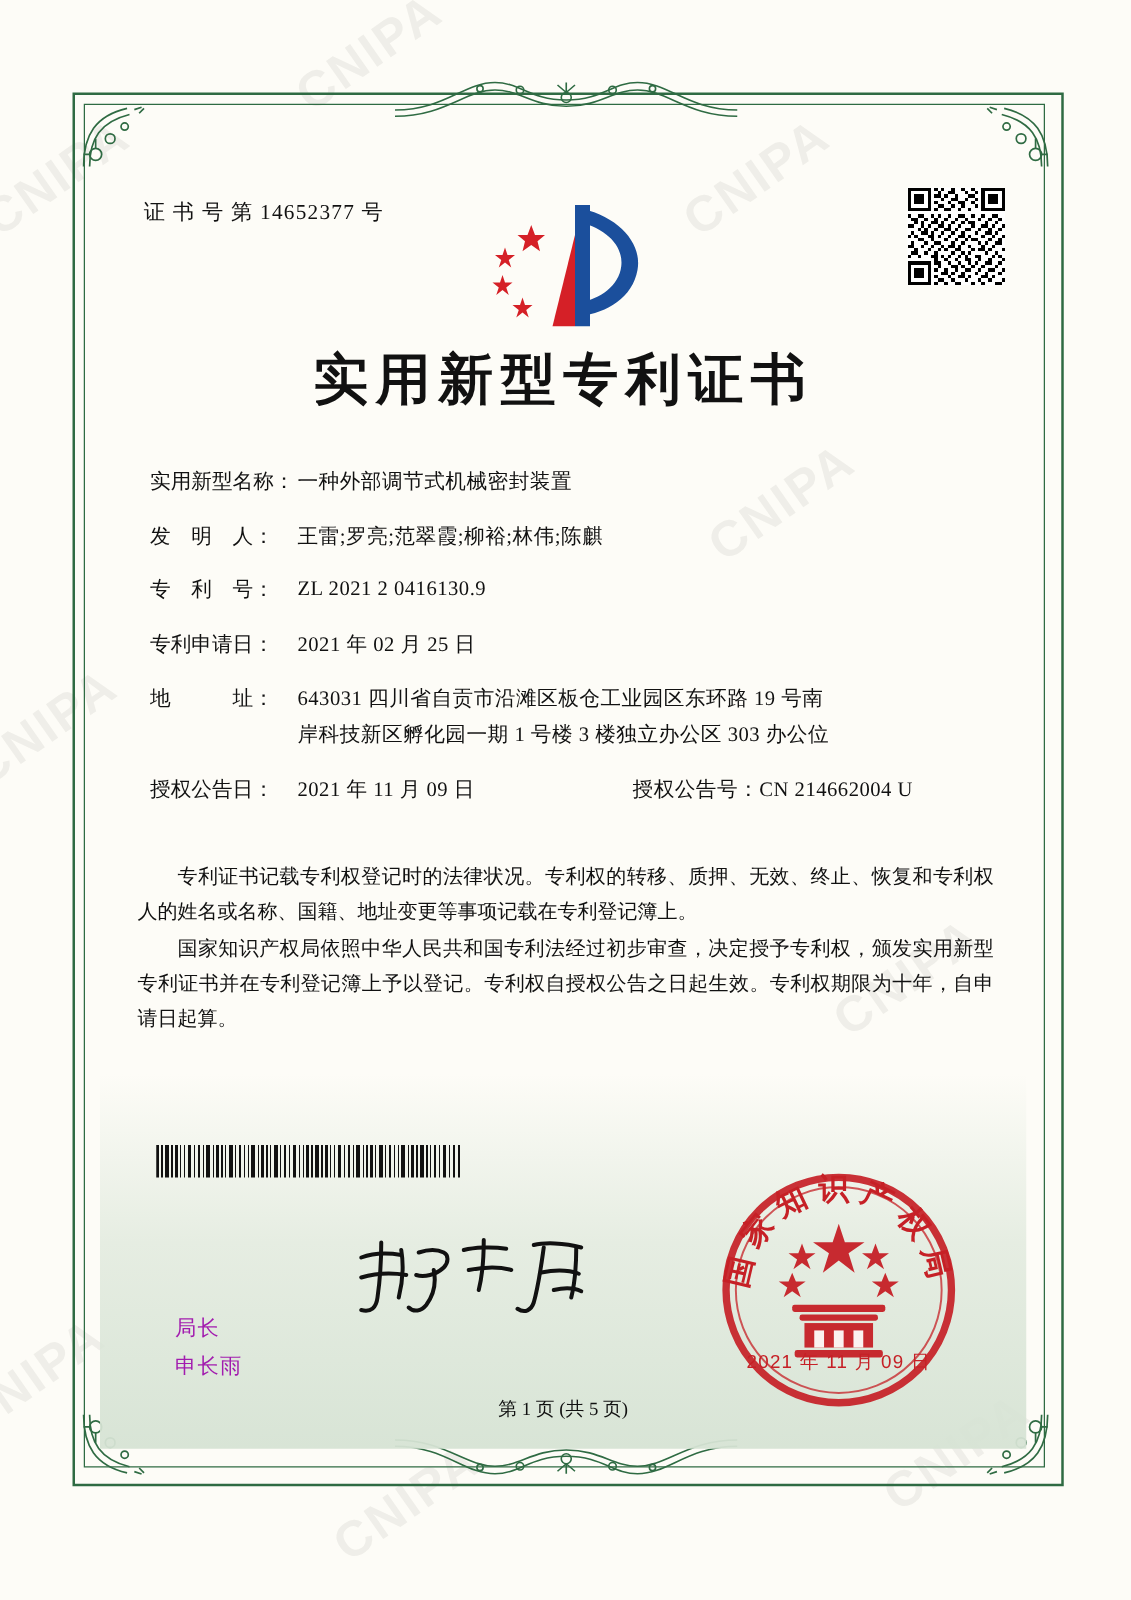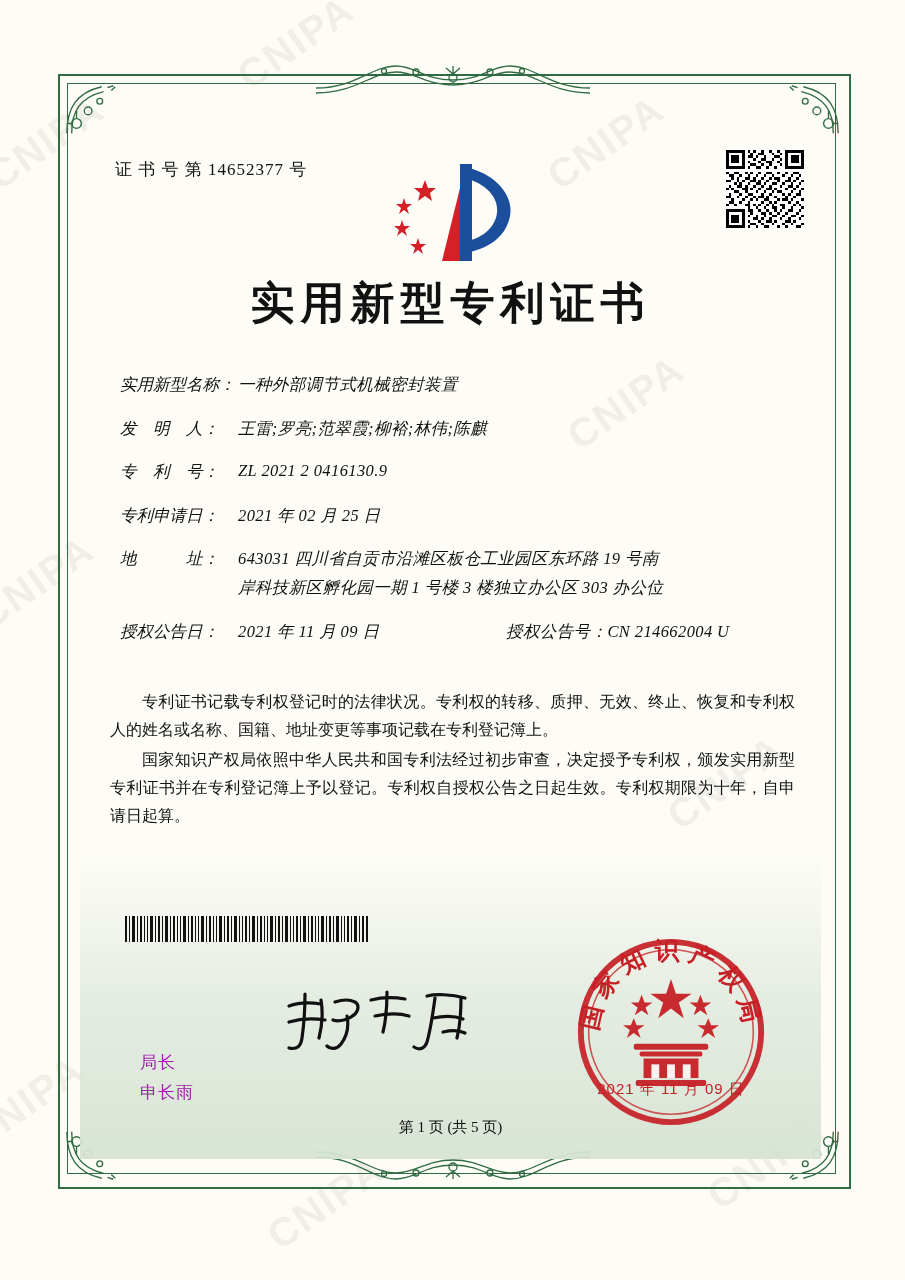--- a/index.html
+++ b/index.html
@@ -154,21 +154,20 @@
   }
 
   
   .fields {
     position: absolute;
     left: 40px;
     top: 278px;
     width: 665px;
     font-size: 16.5px;
     color: #111;
-    font-style: italic;
   }
   .row {
     display: flex;
     align-items: flex-start;
     margin-bottom: 21.5px;
   }
   .row .lbl {
     width: 118px;
     flex: 0 0 118px;
     display: flex;

